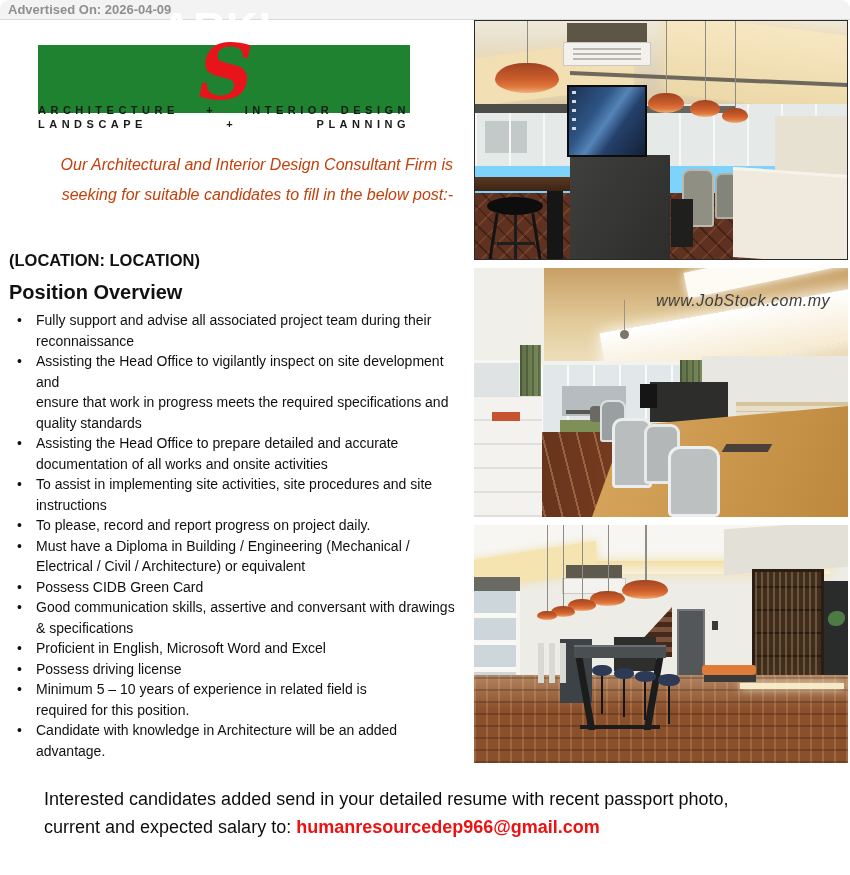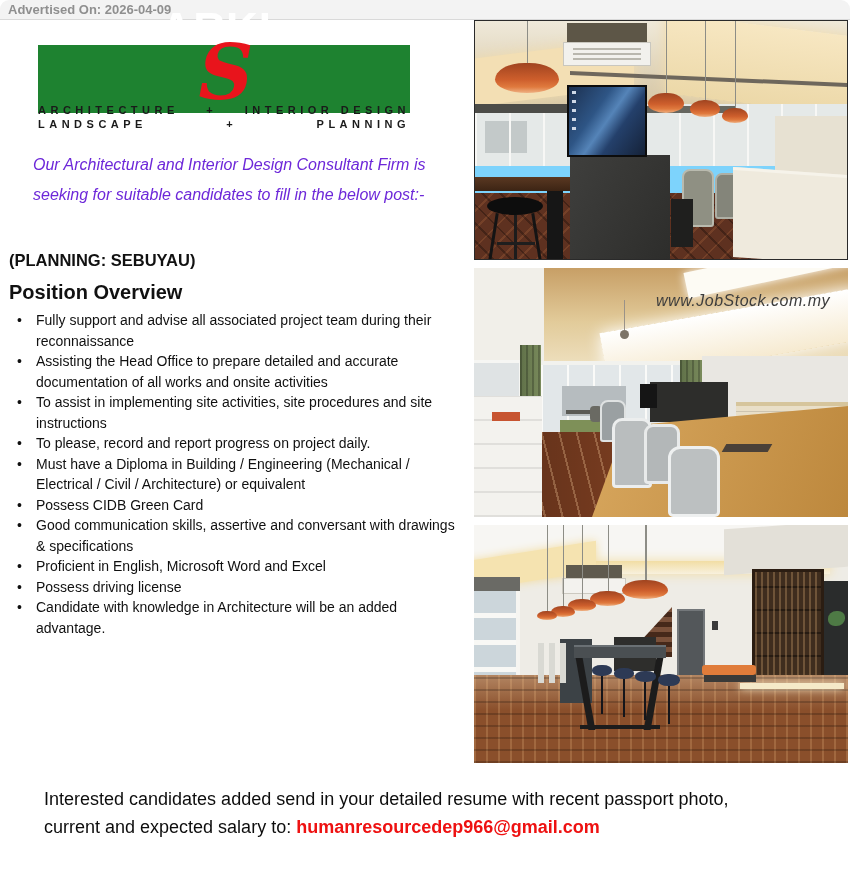--- a/index.html
+++ b/index.html
@@ -16,21 +16,21 @@
   .logo-box { left:38px; top:45px; width:372px; height:68px; background:#1e8230;
               display:flex; align-items:center; justify-content:center; overflow:visible;flex-direction:column; }
   .lg-a, .lg-b { color:#fff; font-weight:bold; font-size:44px; letter-spacing:1px; line-height:1; }
   .lg-s { color:#e8141c; font-family:"DejaVu Serif", serif; font-style:italic; font-weight:bold;
           font-size:76px; line-height:0.75; position:relative; top:-7px; margin:0 -6px 0 -2px; z-index:2; }
   .logo-sub { left:38px; top:103px; width:372px; }
   .ls-row { display:flex; justify-content:space-between; font-size:11px; font-weight:bold; color:#1a1a1a;
             letter-spacing:4.5px; line-height:14px; white-space:nowrap; }
 
   
-  .intro { left:33px; top:150px; width:420px; font-size:16px; font-style:italic; color:#6d28d9; }
+  .intro { left:33px; top:150px; width:420px; font-size:16px; font-style:italic; color:#c2410c;text-align:right; }
   .intro div { line-height:30px; }
 
   
   .job-title { left:9px; top:219px; width:470px; }
   .job-title span { display:inline-block; transform:scaleX(.9); transform-origin:0 50%;
                     font-size:27px; font-weight:bold; color:#1a3aa8; letter-spacing:-0.3px; white-space:nowrap; }
   .job-loc { left:9px; top:251px; font-size:16.5px; font-weight:bold; color:#111; }
 
   
   .ov-head { left:9px; top:281px; font-size:20px; font-weight:bold; color:#111; }
@@ -208,33 +208,37 @@
       <span>+</span>
       <span>PLANNING</span>
     </div>
   </div>
 
   <div class="abs intro">
     <div>Our Architectural and Interior Design Consultant Firm is</div>
     <div>seeking for suitable candidates to fill in the below post:-</div>
   </div>
 
-  <div class="abs job-loc">(PLANNING: SEBUYAU)</div>
+  <div class="abs job-loc">(LOCATION: LOCATION)</div>
 
   <div class="abs ov-head">Position Overview</div>
   <ul class="abs bullets">
     <li>Fully support and advise all associated project team during their reconnaissance</li>
+    <li>Assisting the Head Office to vigilantly inspect on site development and
+ensure that work in progress meets the required specifications and quality standards</li>
     <li>Assisting the Head Office to prepare detailed and accurate documentation of all works and onsite activities</li>
     <li>To assist in implementing site activities, site procedures and site instructions</li>
     <li>To please, record and report progress on project daily.</li>
     <li>Must have a Diploma in Building / Engineering (Mechanical / Electrical / Civil / Architecture) or equivalent</li>
     <li>Possess CIDB Green Card</li>
     <li>Good communication skills, assertive and conversant with drawings &amp; specifications</li>
     <li>Proficient in English, Microsoft Word and Excel</li>
     <li>Possess driving license</li>
+    <li>Minimum 5 – 10 years of experience in related field is
+required for this position.</li>
     <li>Candidate with knowledge in Architecture will be an added advantage.</li>
   </ul>
 
   <div class="abs footer">
     <div>Interested candidates added send in your detailed resume with recent passport photo,</div>
     <div><span>current and expected salary to: </span><span class="email">humanresourcedep966@gmail.com</span></div>
   </div>
 
   <div class="abs photo photo1">
     <div class="abs p1-ceiling"></div>

